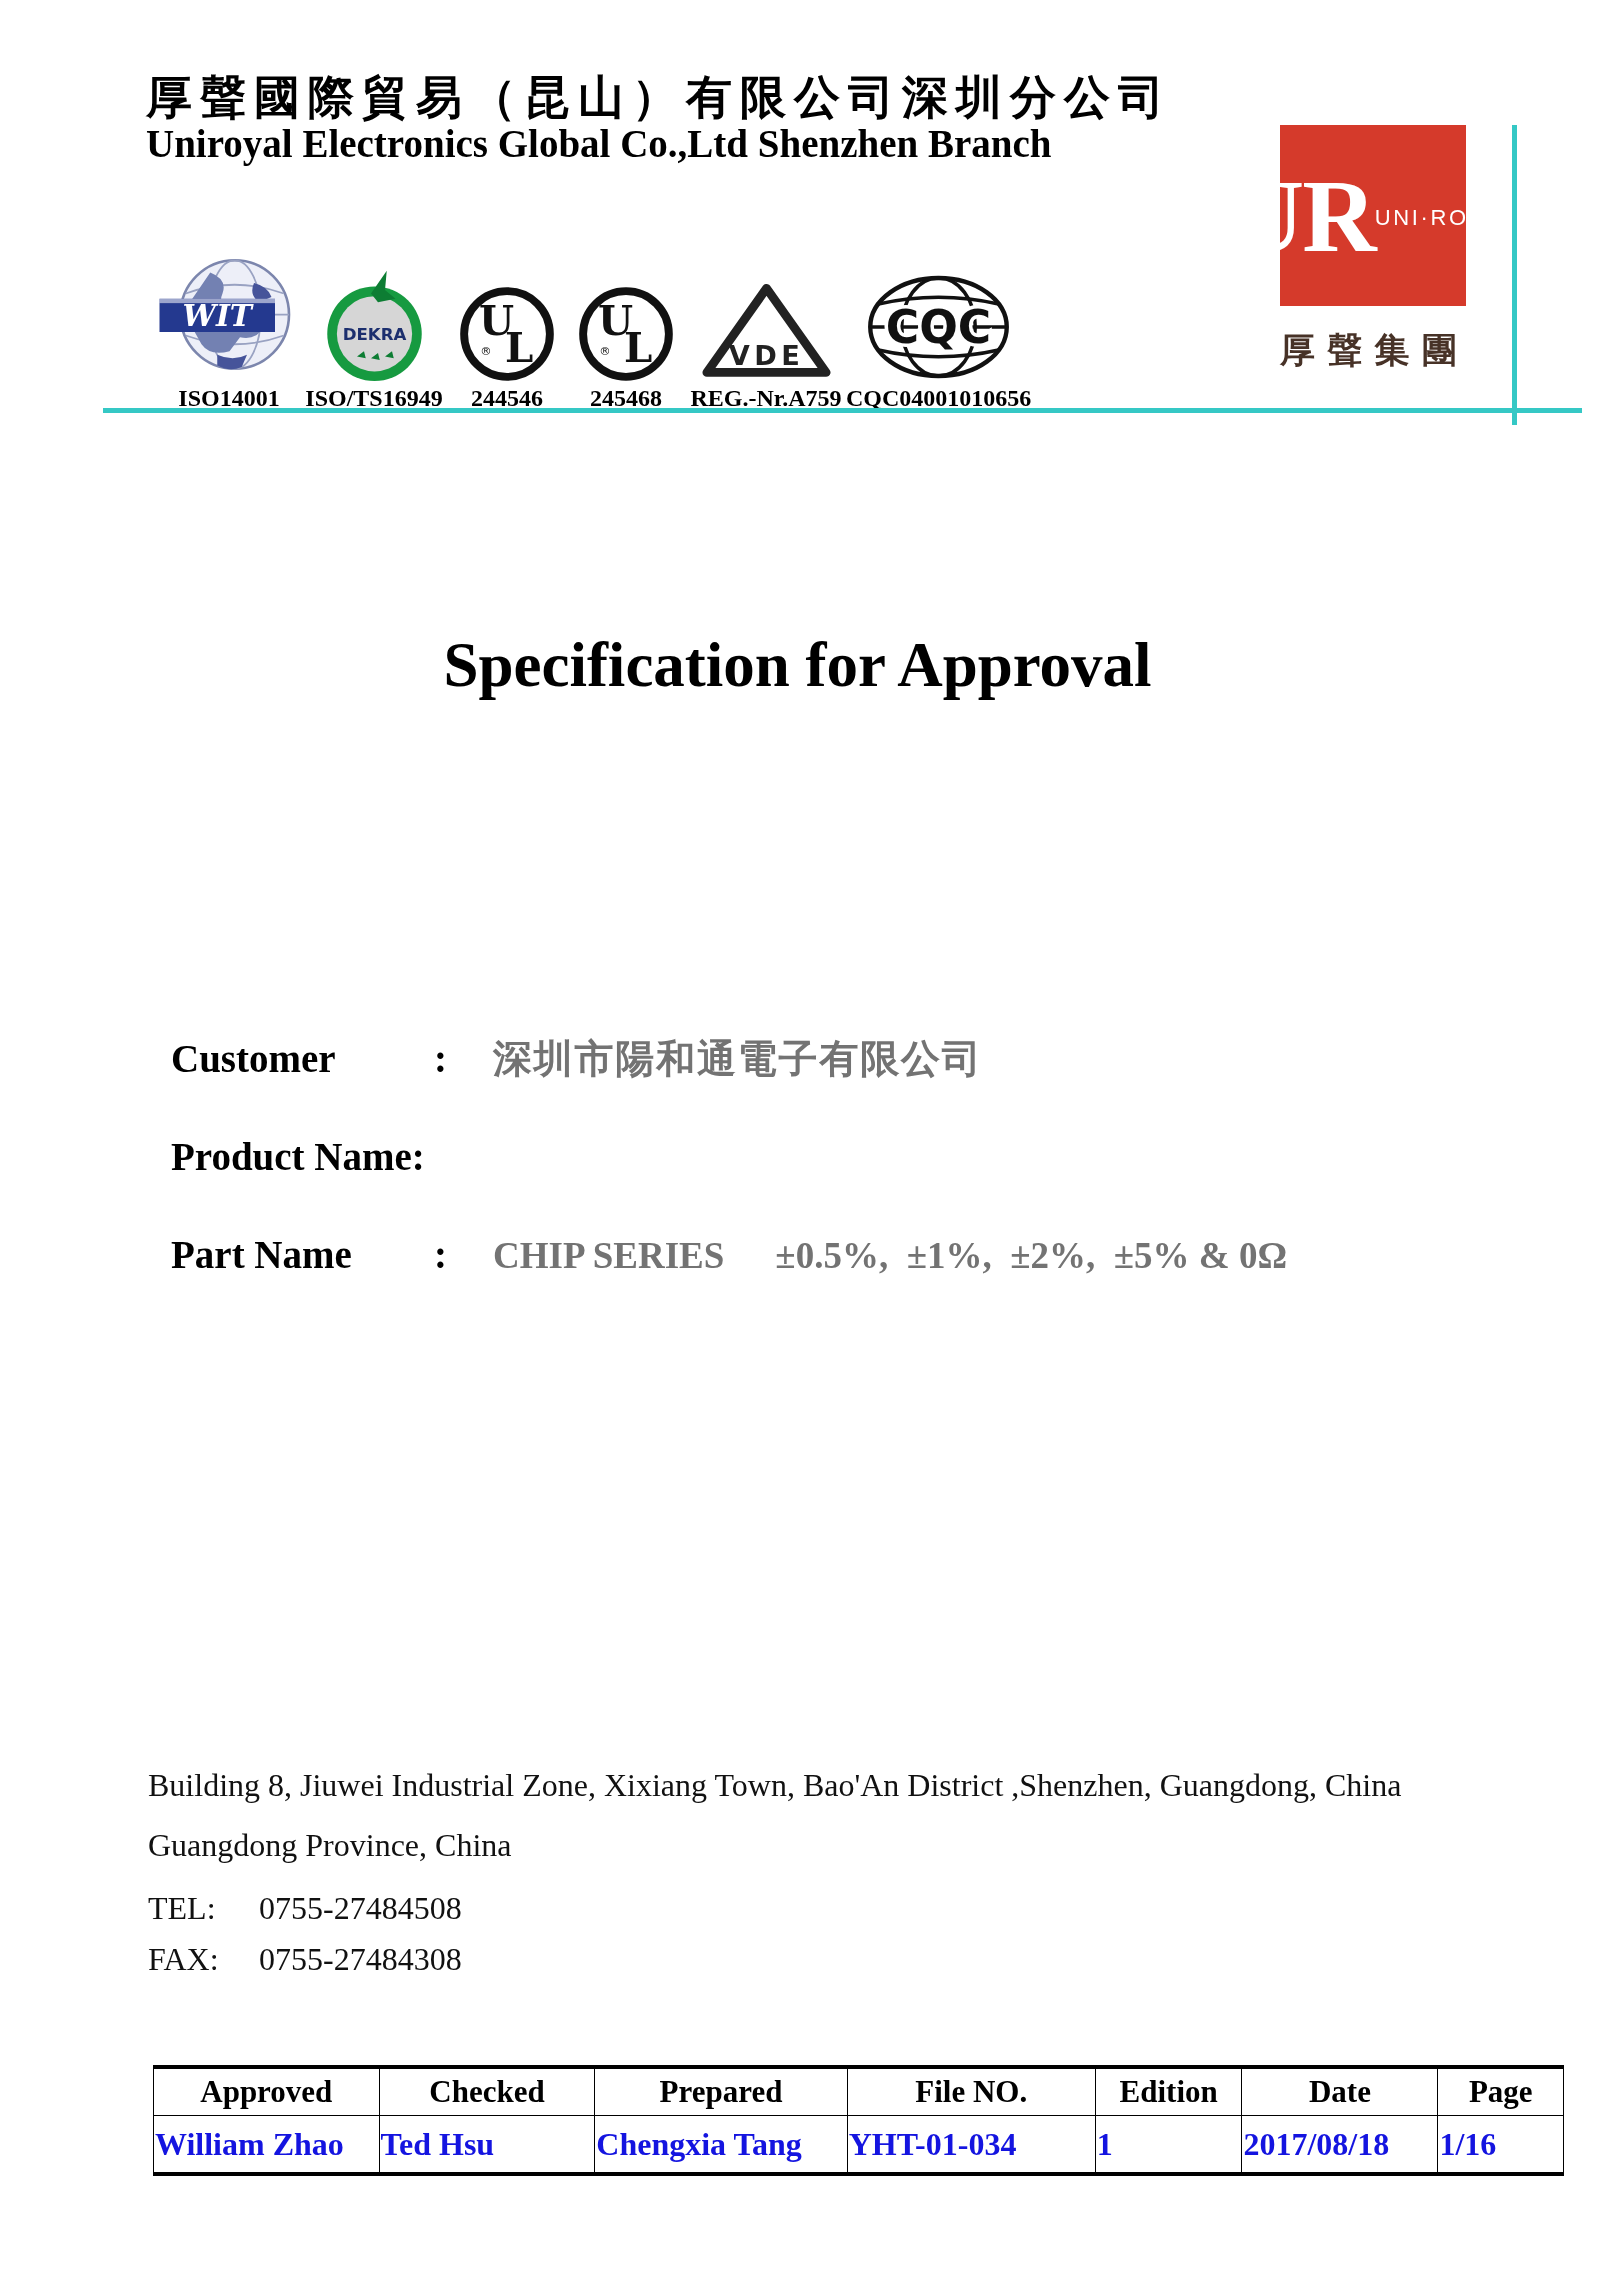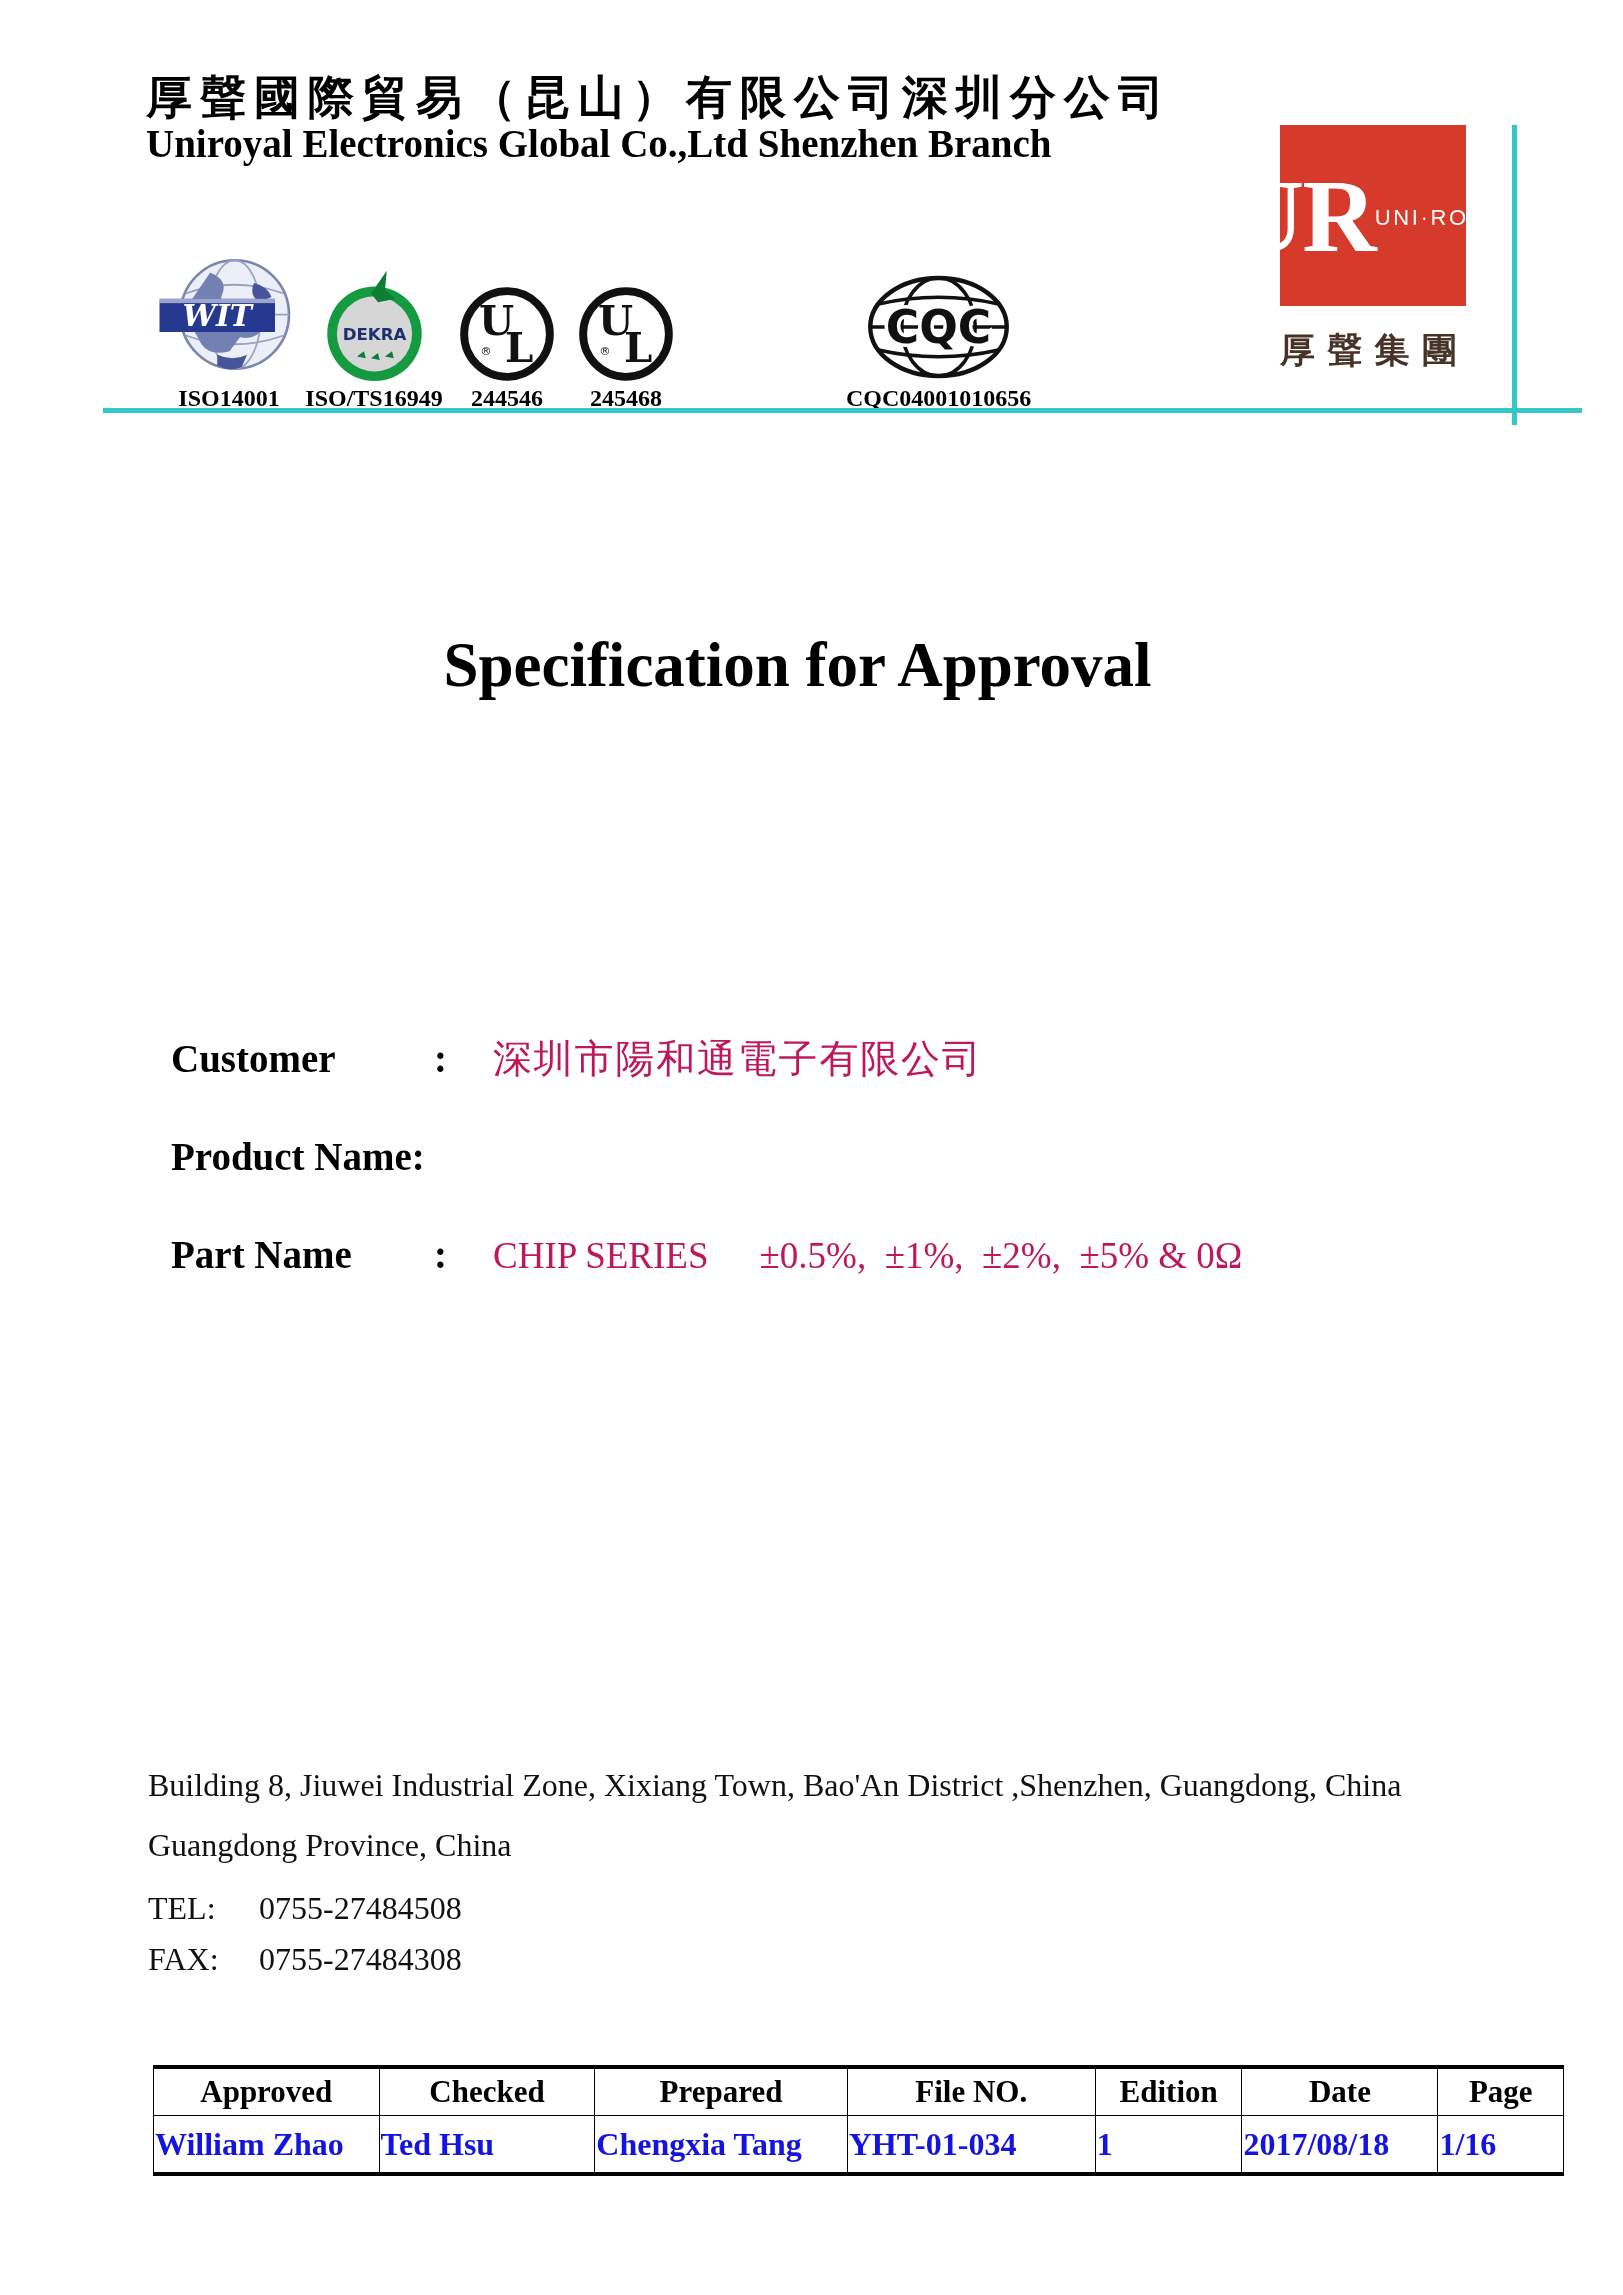--- a/index.html
+++ b/index.html
@@ -57,21 +57,21 @@
     text-align:center;font-size:63px;font-weight:bold;color:#000;margin:0;
   }
   
   .field-row{position:absolute;left:156px;display:flex;align-items:baseline;white-space:nowrap;}
   .row-customer{top:1032px;}
   .row-product{top:1134px;}
   .row-part{top:1232px;}
   .field-label{font-size:39px;font-weight:bold;color:#000;flex:0 0 263px;}
   .field-label.wide{flex:0 0 322px;}
   .field-colon{font-size:39px;font-weight:bold;color:#000;flex:0 0 59px;}
-  .field-value{font-size:37px;font-weight:normal;color:#be185d;}
+  .field-value{font-size:37px;font-weight:bold;color:#737373;}
   .field-value.cn{font-size:39px;letter-spacing:1.8px;}
   .tol{margin-left:51px;white-space:pre;}
   
   .addr-line{position:absolute;left:133px;font-size:32px;color:#111;white-space:nowrap;}
   .addr-1{top:1767px;font-family:Liberation Serif, serif;}
   .addr-2{top:1827px;}
   .addr-3{top:1890px;}
   .addr-4{top:1941px;}
   .addr-label{display:inline-block;width:103px;}
   
@@ -145,20 +145,29 @@
       <svg width="98" height="98" viewBox="0 0 112 112" aria-hidden="true">
         <circle cx="56" cy="56" r="49" fill="#ffffff" stroke="#111111" stroke-width="9"></circle>
         <text x="44" y="57" text-anchor="middle" font-family="DejaVu Serif, serif" font-weight="bold" font-size="46" fill="#111111">U</text>
         <text x="70" y="88" text-anchor="middle" font-family="DejaVu Serif, serif" font-weight="bold" font-size="46" fill="#111111">L</text>
         <text x="32" y="80" text-anchor="middle" font-family="DejaVu Sans, sans-serif" font-size="13" fill="#111111">®</text>
       </svg>
     </div>
     <div class="cert-label">245468</div>
   </div>
 
+  <div class="cert cert-5">
+    <div class="logo-box">
+      <svg width="137" height="107" viewBox="0 0 156 122" aria-hidden="true">
+        <path d="M78 14 L146 110 L10 110 Z" fill="none" stroke="#222222" stroke-width="10" stroke-linejoin="round"></path>
+        <text x="78" y="102" text-anchor="middle" font-family="DejaVu Sans, sans-serif" font-weight="bold" font-size="31" letter-spacing="5" fill="#222222">VDE</text>
+      </svg>
+    </div>
+    <div class="cert-label">REG.-Nr.A759</div>
+  </div>
 
   <div class="cert cert-6">
     <div class="logo-box">
       <svg width="151" height="112" viewBox="0 0 172 128" aria-hidden="true">
         <ellipse cx="86" cy="64" rx="78" ry="56" fill="none" stroke="#111111" stroke-width="5"></ellipse>
         <ellipse cx="86" cy="64" rx="42" ry="56" fill="none" stroke="#111111" stroke-width="4"></ellipse>
         <path d="M16 38 Q86 22 156 38 M8 64 h156 M16 90 Q86 106 156 90" fill="none" stroke="#111111" stroke-width="4"></path>
         <text x="86" y="82" text-anchor="middle" font-family="DejaVu Sans, sans-serif" font-weight="bold" font-size="52" fill="#111111" stroke="#ffffff" stroke-width="8" paint-order="stroke">CQC</text>
       </svg>
     </div>

